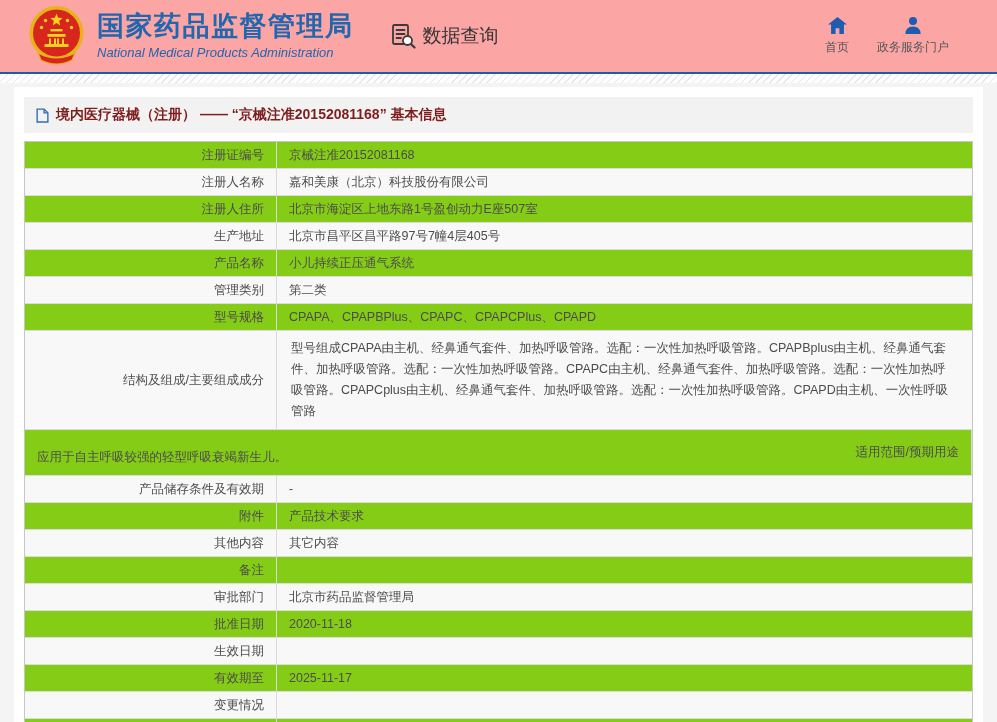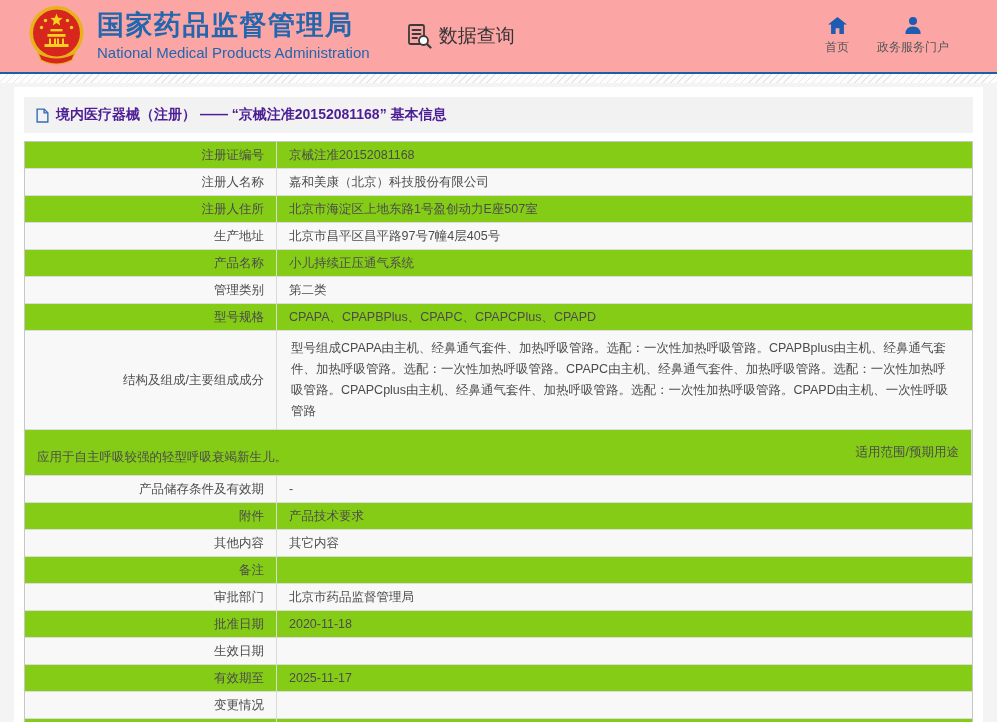--- a/index.html
+++ b/index.html
@@ -20,21 +20,21 @@
   }
   .brand { display: flex; align-items: center; gap: 12px; }
   .brand-text { display: flex; flex-direction: column; }
   .brand-zh {
     font-size: 27px;
     font-weight: bold;
     color: #2266ae;
     letter-spacing: 1.5px;
     line-height: 1.1;
   }
-  .brand-en { font-size: 15px; color: #2266ae; margin-top: 3px; }
+  .brand-en { font-size: 13px; color: #2266ae; margin-top: 3px; font-style: italic; }
   .data-query {
     display: flex; align-items: center; gap: 7px;
     margin-left: 36px;
     font-size: 19px; color: #333;
     cursor: pointer; text-decoration: none;
   }
   .header-nav { margin-left: auto; display: flex; gap: 28px; }
   .nav-item {
     display: flex; flex-direction: column; align-items: center; gap: 5px;
     font-size: 12px; color: #555;
@@ -53,21 +53,21 @@
     background: #ffffff;
     padding: 10px 10px 8px;
     min-height: 627px;
   }
   .section-title {
     background: #f2f2f2;
     height: 36px;
     display: flex; align-items: center; gap: 7px;
     padding: 0 12px;
     font-size: 14px; font-weight: bold;
-    color: #4c1d95;
+    color: #7f1d1d;
   }
 
   
   .info-table { border: 1px solid #c6c6c6; margin-top: 8px; }
   .row { display: flex; background: #84cc16; border-bottom: 1px solid #dcdcdc; min-height: 27px; }
   .row:nth-child(even) { background: #f8f8f8; }
   .row:last-child { border-bottom: none; }
   .cell {
     display: flex; align-items: center;
     font-size: 12.5px; line-height: 17px;

